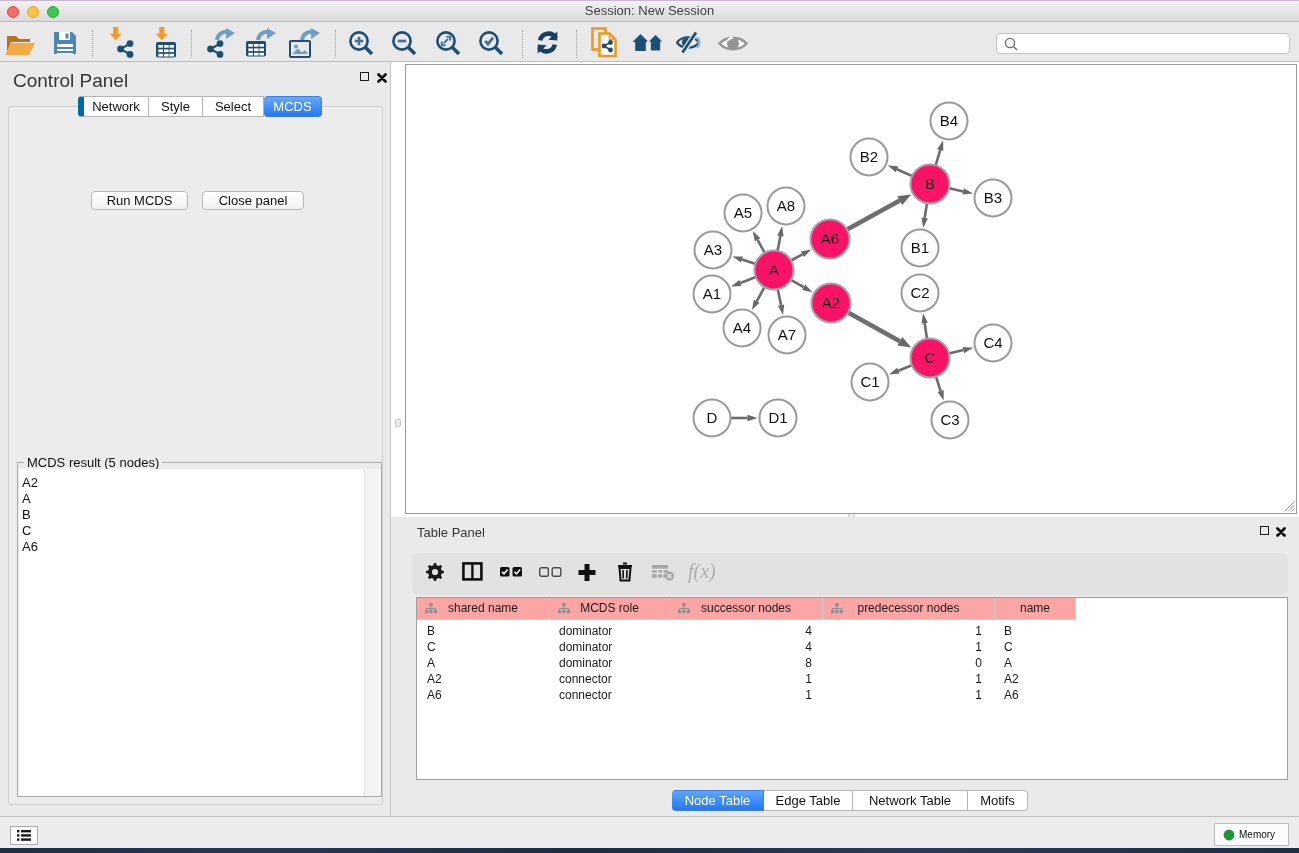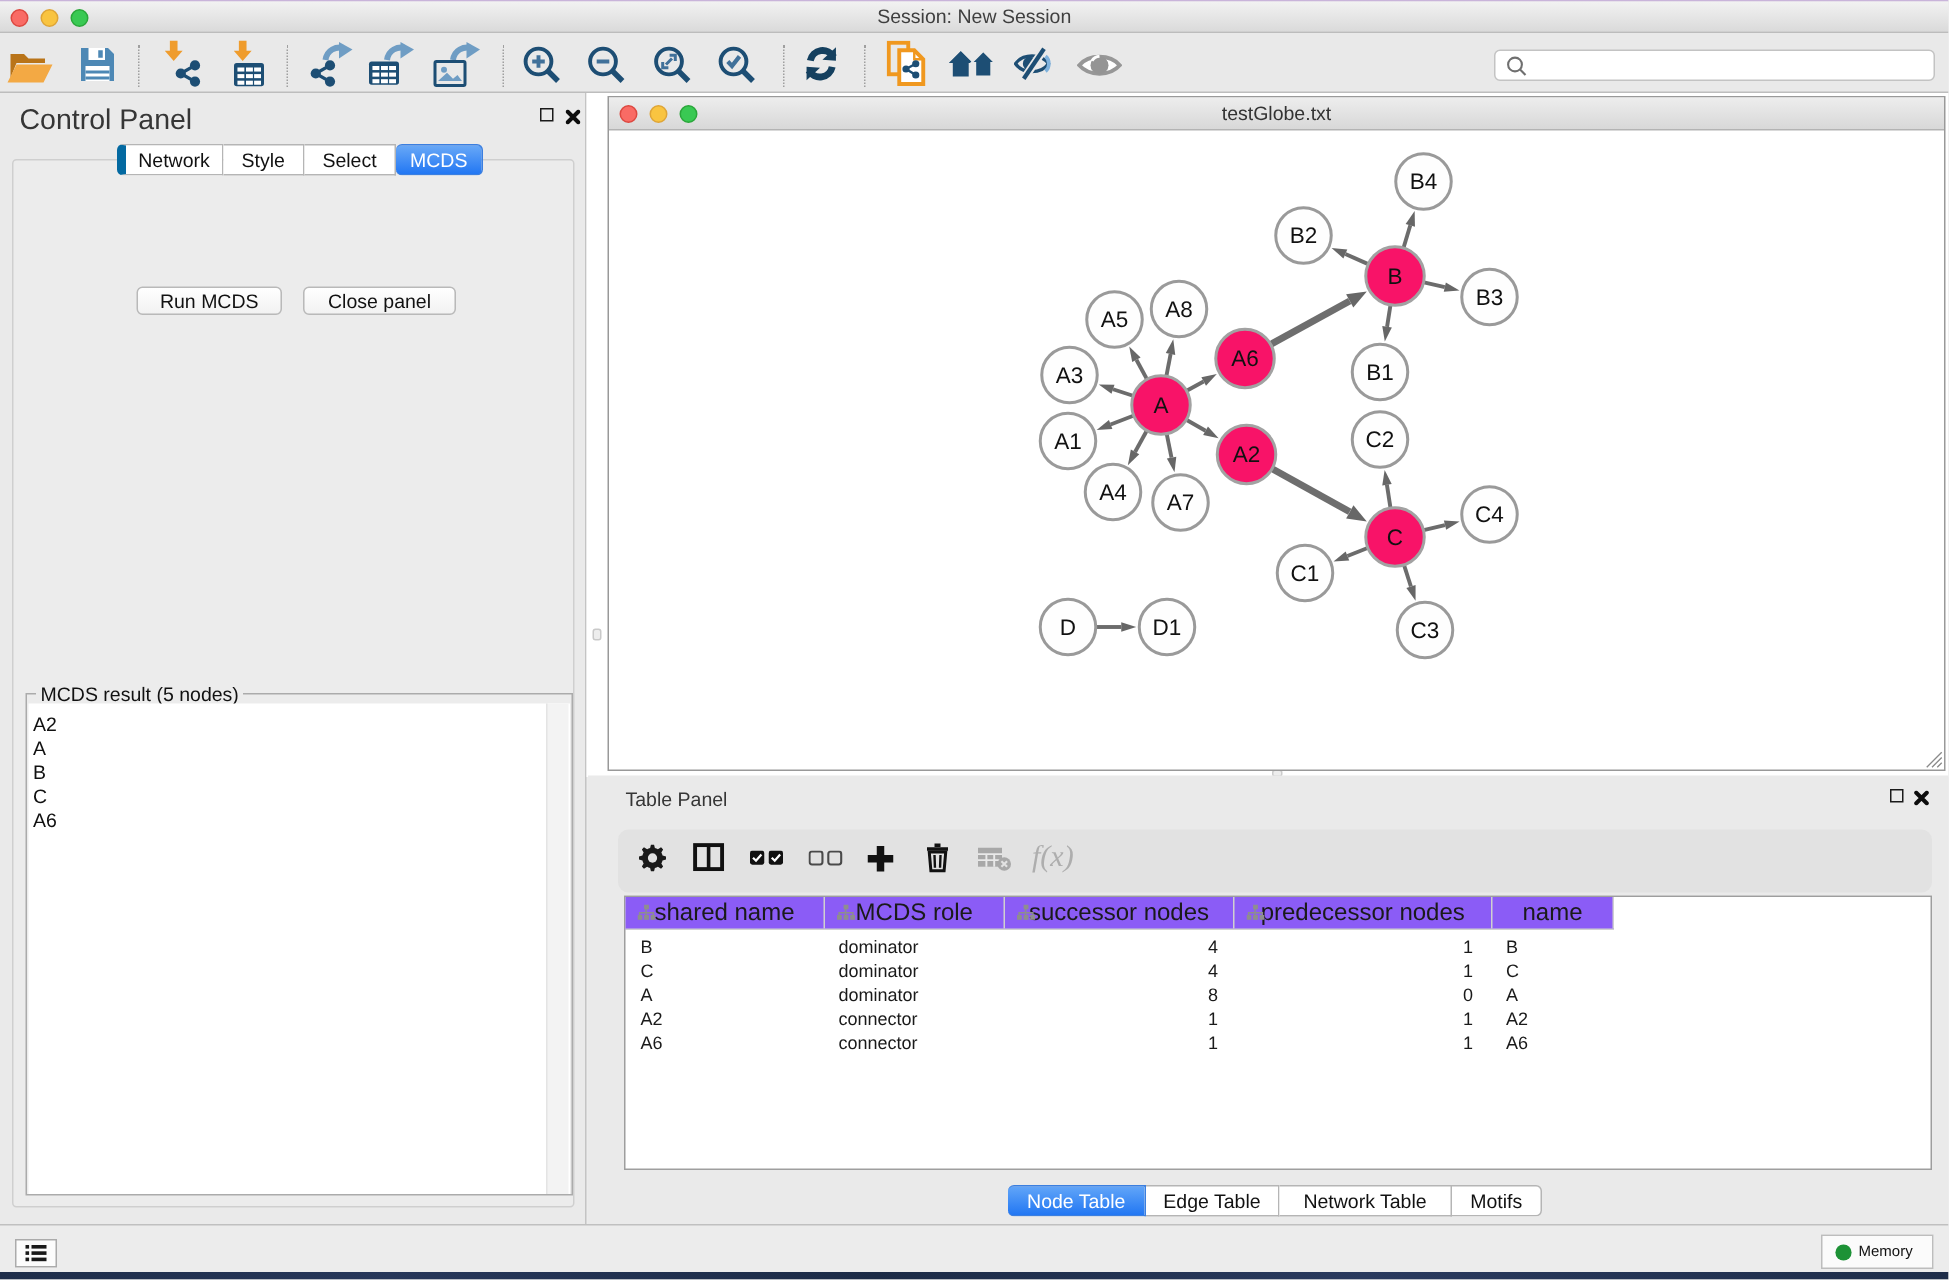--- a/index.html
+++ b/index.html
@@ -36,21 +36,21 @@
 
 #desktop { left:391px; top:62px; width:908px; height:456px; background:#fff; }
 #iframe1 { left:405px; top:64px; width:892px; height:450px; background:#fff; border:1px solid #999; }
 #iframe1 .ftitle { position:absolute; left:0; top:0; width:100%; height:22px; background:linear-gradient(#ededed,#d8d8d8); border-bottom:1px solid #b3b3b3; }
 #iframe1 .ftitle .t { width:100%; text-align:center; font-size:13px; color:#333; line-height:22px; }
 
 #tpanel { left:392px; top:517px; width:907px; height:299px; background:#eaeaea; }
 #tpanel .phead { position:absolute; left:25px; top:8px; font-size:13px; color:#363636; }
 #ttoolbar { position:absolute; left:20px; top:36px; width:876px; height:42px; background:#e2e2e2; border-radius:7px; }
 #ttable { position:absolute; left:24px; top:80px; width:872px; height:183px; background:#fff; border:1px solid #9e9e9e; }
-#thead { position:absolute; left:0; top:0; width:659px; height:22px; background:#8b5cf6; border-bottom:1px solid #d0d0d0; display:flex; font-size:16px; color:#1a1a1a; }
+#thead { position:absolute; left:0; top:0; width:659px; height:22px; background:#fca5a5; border-bottom:1px solid #d0d0d0; display:flex; font-size:12px; color:#1a1a1a; }
 #thead .hc { position:relative; border-right:1px solid #d0d0d0; text-align:center; line-height:21px; }
 .trow { position:absolute; left:0; width:100%; height:16px; font-size:12px; color:#1a1a1a; }
 .trow span { position:absolute; }
 
 #btabs { position:absolute; left:280px; top:273px; height:21px; display:flex; font-size:13px; }
 #btabs .tab { border:1px solid #b5b5b5; border-left:none; background:#fff; text-align:center; line-height:19px; color:#111; }
 #btabs .tab.sel { background:linear-gradient(#61a5f8,#2277f3); color:#fff; border-color:#3b7fe0; border-radius:4px 0 0 4px; }
 #btabs .tab:last-child { border-radius:0 4px 4px 0; }
 
 #statusbar { left:0; top:816px; width:1299px; height:32px; background:#ececec; border-top:1px solid #c0c0c0; }
@@ -245,26 +245,20 @@
         <div id="mcdssb"></div>
       </div>
     </div>
   </div>
 </div>
 
 <div class="abs" id="desktop"></div>
 <div class="abs" style="left:395px;top:419px;width:6px;height:8px;background:#ededed;border:1px solid #c9c9c9;border-radius:2px;"></div>
 <div class="abs" style="left:848px;top:513px;width:7px;height:5px;background:#ededed;border:1px solid #cccccc;border-radius:2px;"></div>
 <div class="abs" id="iframe1">
-  <div class="ftitle">
-    <div class="t">testGlobe.txt</div>
-    <div class="tl" style="left:7px;top:5px;background:#f96b65;border:0.5px solid #dd4840;"></div>
-    <div class="tl" style="left:27px;top:5px;background:#f9c440;border:0.5px solid #dfa536;"></div>
-    <div class="tl" style="left:47px;top:5px;background:#39c953;border:0.5px solid #2aa73a;"></div>
-  </div>
   <svg class="abs" style="left:0;top:22px" width="889" height="419" viewBox="2 86 889 419" font-family="Liberation Sans, sans-serif">
   <g transform="translate(2,86)">
   <line x1="351.7" y1="189.3" x2="334.4" y2="196.0" stroke="#6c6c6c" stroke-width="2.6"></line>
 <polygon points="325.1,199.6 333.3,193.0 335.6,199.0" fill="#676767"></polygon>
 <line x1="351.4" y1="177.5" x2="336.0" y2="172.5" stroke="#6c6c6c" stroke-width="2.6"></line>
 <polygon points="326.5,169.4 337.0,169.5 335.0,175.5" fill="#676767"></polygon>
 <line x1="359.5" y1="198.3" x2="350.7" y2="214.3" stroke="#6c6c6c" stroke-width="2.6"></line>
 <polygon points="345.9,223.1 347.9,212.7 353.5,215.8" fill="#676767"></polygon>
 <line x1="359.6" y1="167.6" x2="351.6" y2="152.8" stroke="#6c6c6c" stroke-width="2.6"></line>
 <polygon points="346.8,144.0 354.4,151.3 348.8,154.3" fill="#676767"></polygon>

